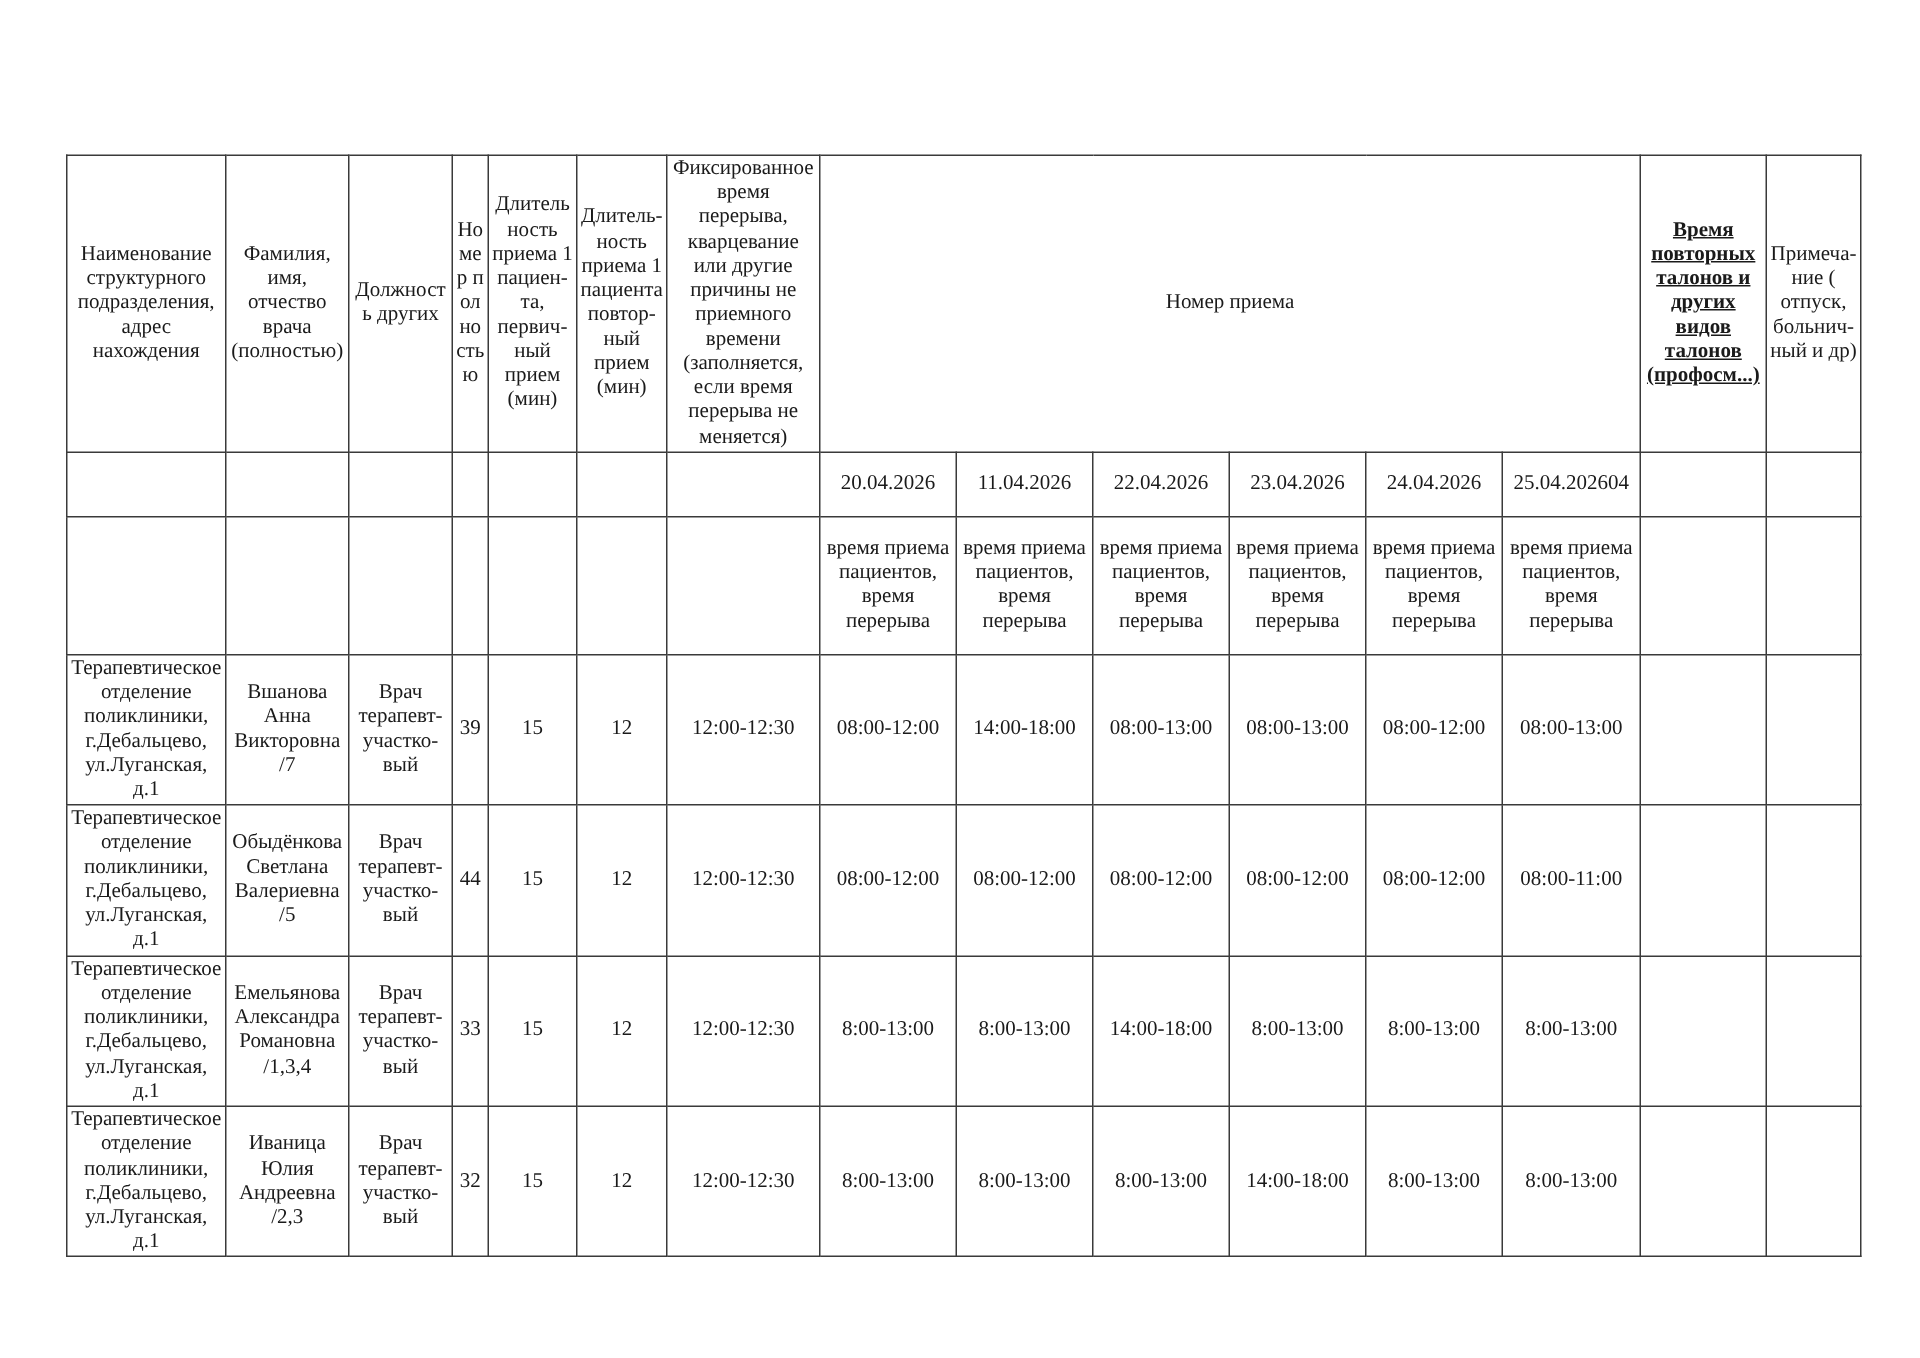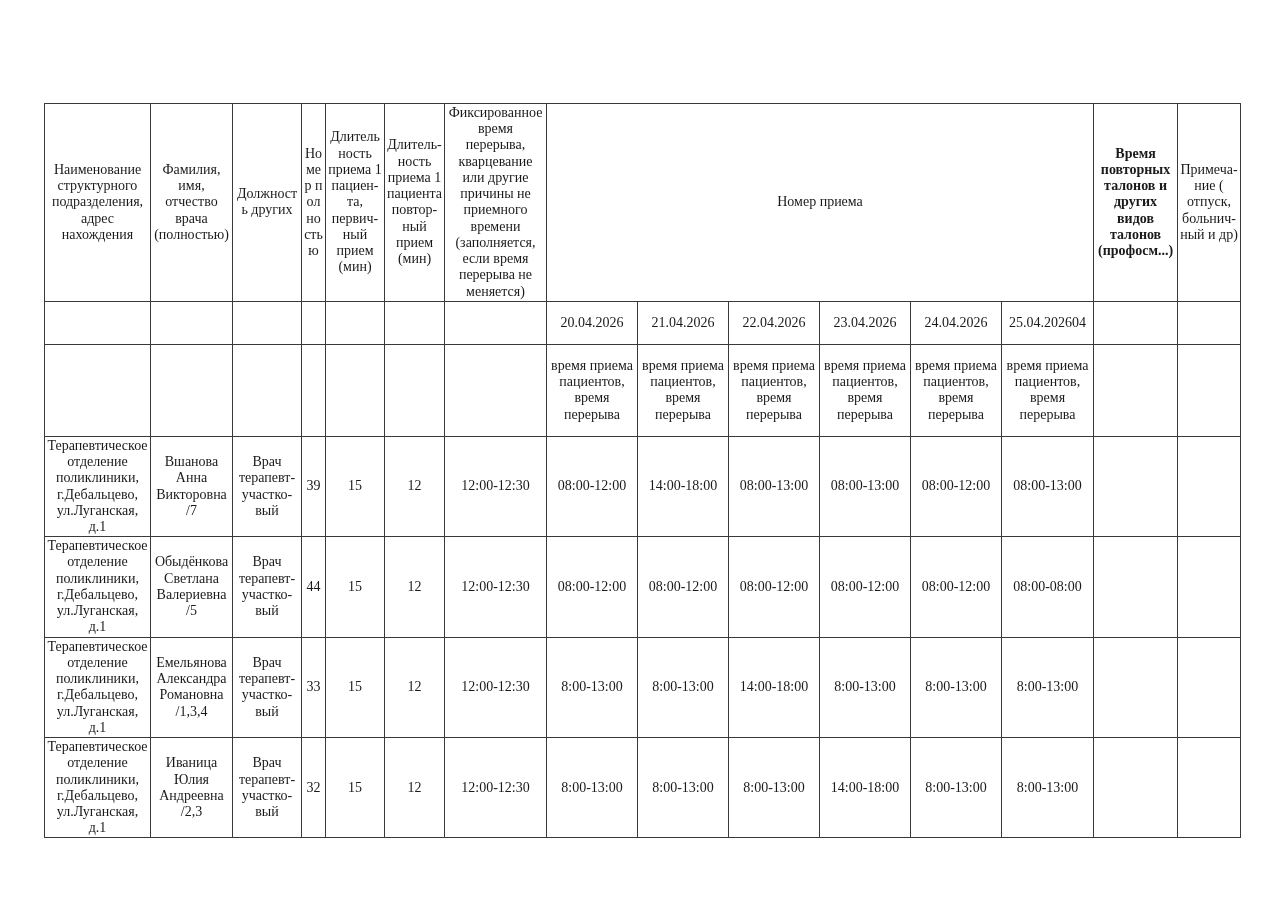--- a/index.html
+++ b/index.html
@@ -11,21 +11,21 @@
   }
   table.sched td{
     border:1px solid #3a3a3a;
     text-align:center;vertical-align:middle;
     font-size:14px;line-height:1.16;
     padding:1px 2px;
     overflow:hidden;
     word-wrap:break-word;
   }
   td.brk{word-break:break-all;}
-  td.bold{font-weight:bold;}
+  td.bold{font-weight:bold;text-decoration:underline;}
   tr.r-head{height:192px;}
   tr.r-dates{height:43px;}
   tr.r-sub{height:92px;}
   tr.r-b1{height:95px;}
   tr.r-b2{height:93px;}
   tr.r-b3{height:92px;}
   tr.r-b4{height:90px;}
 </style>
 </head>
 <body>
@@ -66,21 +66,21 @@
 
     <tr class="r-dates">
       <td></td>
       <td></td>
       <td></td>
       <td></td>
       <td></td>
       <td></td>
       <td></td>
       <td>20.04.2026</td>
-      <td>21.04.2026</td>
+      <td>11.04.2026</td>
       <td>22.04.2026</td>
       <td>23.04.2026</td>
       <td>24.04.2026</td>
       <td>25.04.202604</td>
       <td></td>
       <td></td>
     </tr>
 
     <tr class="r-sub">
       <td></td>
@@ -124,21 +124,21 @@
       <td>Врач терапевт-участко- вый</td>
       <td>44</td>
       <td>15</td>
       <td>12</td>
       <td>12:00-12:30</td>
       <td>08:00-12:00</td>
       <td>08:00-12:00</td>
       <td>08:00-12:00</td>
       <td>08:00-12:00</td>
       <td>08:00-12:00</td>
-      <td>08:00-08:00</td>
+      <td>08:00-11:00</td>
       <td></td>
       <td></td>
     </tr>
 
     <tr class="r-b3">
       <td>Терапевтическое отделение поликлиники, г.Дебальцево, ул.Луганская, д.1</td>
       <td>Емельянова Александра Романовна /1,3,4</td>
       <td>Врач терапевт-участко- вый</td>
       <td>33</td>
       <td>15</td>

